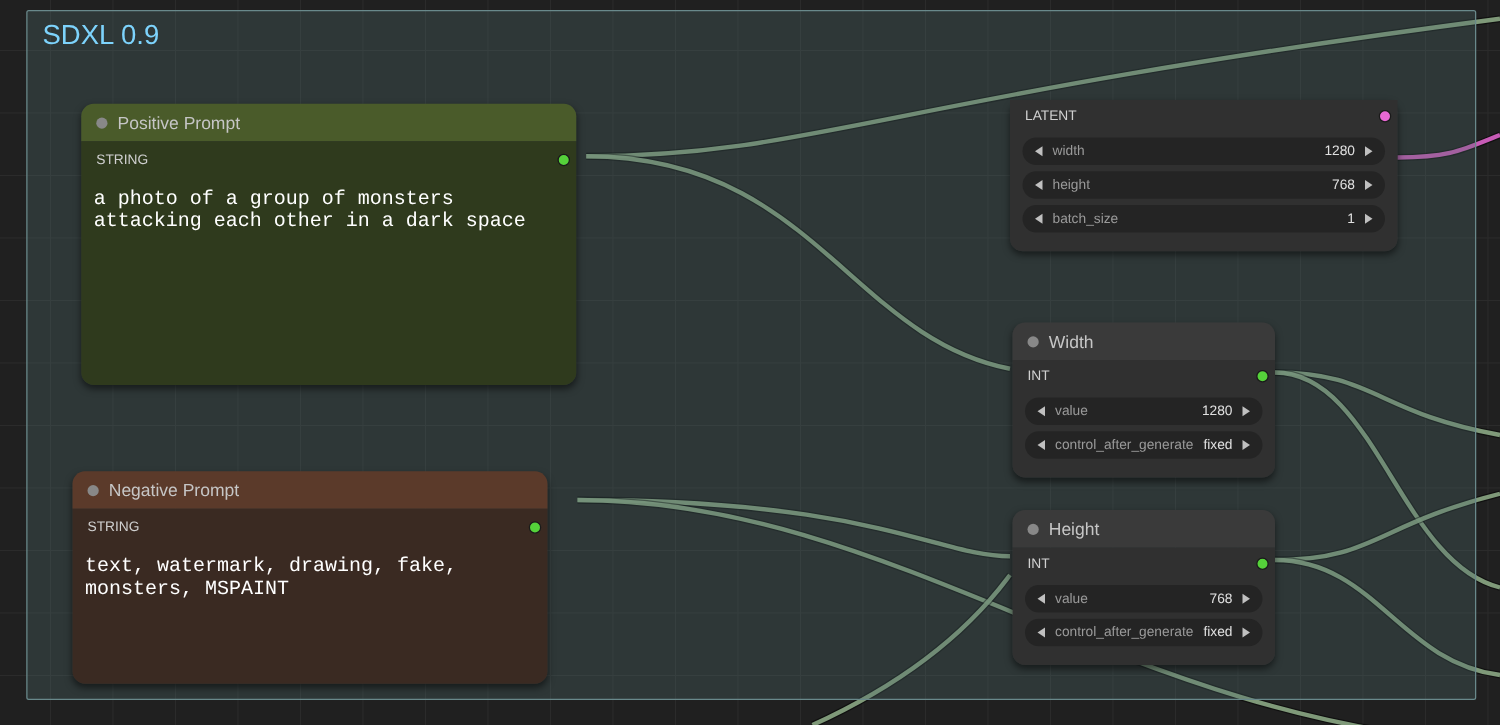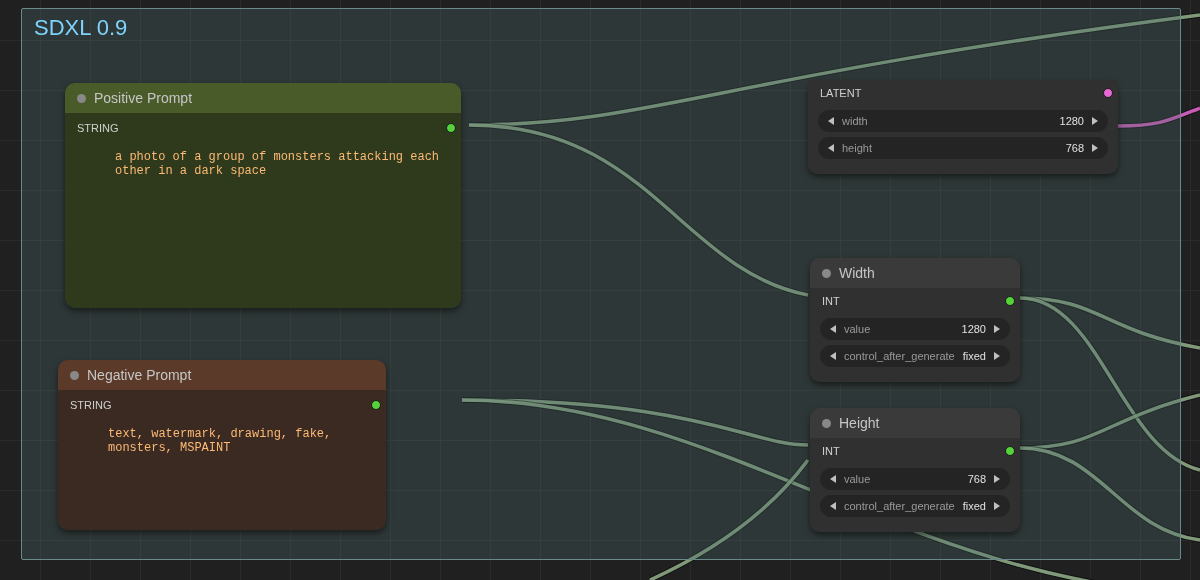--- a/index.html
+++ b/index.html
@@ -83,29 +83,28 @@
   }
   .socket.green { background: #55d13a; }
   .socket.pink  { background: #e868d3; }
 
   
   .node-pos { left: 65px; top: 83px; width: 396px; }
   .node-pos .node-header { background: #4a5b2a; }
   .node-pos .node-body   { background: #2f3a1d; height: 195px; }
   .pos-text {
     font-family: "Courier New", monospace;
-    font-size: 12px;
-    color: #fdba74;
+    font-size: 16px;
+    color: #ffffff;
     white-space: pre-wrap;
     padding-top: 10px;
-    margin-left: 40px;
   }
 
   
-  .node-neg { left: 58px; top: 360px; width: 328px; }
+  .node-neg { left: 58px; top: 377px; width: 380px; }
   .node-neg .node-header { background: #5b3a2a; }
   .node-neg .node-body   { background: #3a2a22; height: 140px; }
 
   
   .node-dark .node-header { background: #3a3a3a; }
   .node-dark .node-body   { background: #303030; padding: 4px 10px 10px 10px; }
 
   .node-latent { left: 808px; top: 80px;  width: 310px; }
   .node-width  { left: 810px; top: 258px; width: 210px; }
   .node-height { left: 810px; top: 408px; width: 210px; }
@@ -232,20 +231,26 @@
       <span class="wlabel">width</span>
       <span class="wval">1280</span>
       <span class="arrow arrow-right"></span>
     </div>
     <div class="widget">
       <span class="arrow arrow-left"></span>
       <span class="wlabel">height</span>
       <span class="wval">768</span>
       <span class="arrow arrow-right"></span>
     </div>
+    <div class="widget">
+      <span class="arrow arrow-left"></span>
+      <span class="wlabel">batch_size</span>
+      <span class="wval">1</span>
+      <span class="arrow arrow-right"></span>
+    </div>
   </div>
 </div>
 
 <div class="node node-dark node-width">
   <div class="node-header">
     <span class="node-dot"></span>
     <span>Width</span>
   </div>
   <div class="node-body">
     <div class="out-row">

